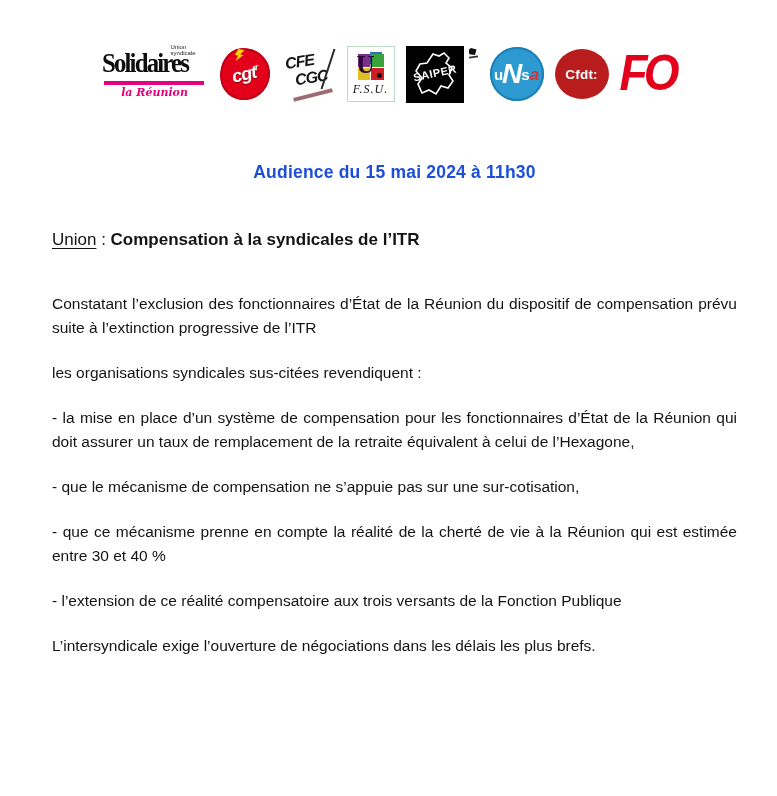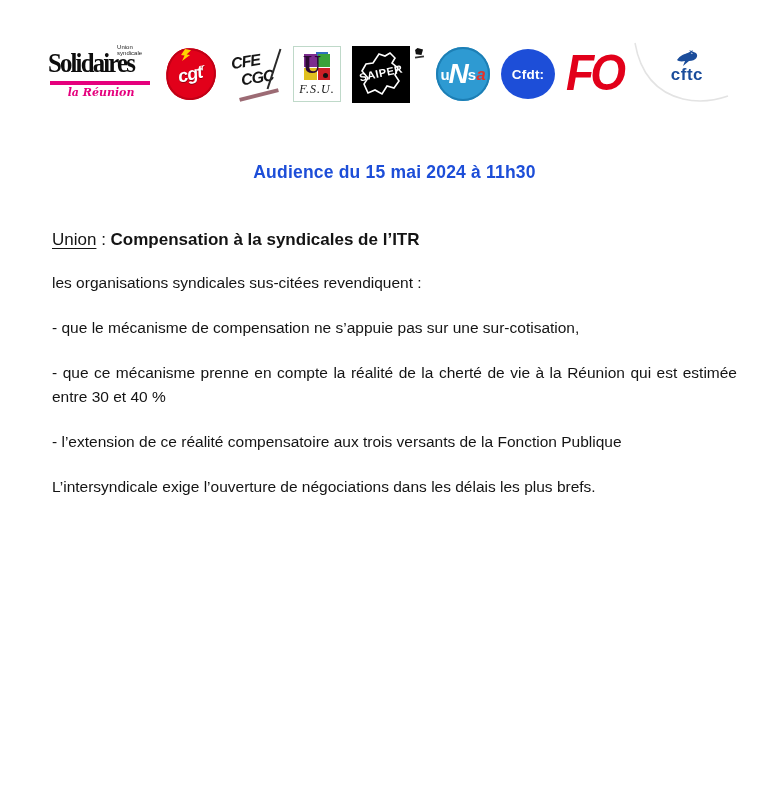--- a/index.html
+++ b/index.html
@@ -141,21 +141,21 @@
   }
   .unsa span{color:#fff;font-weight:bold;line-height:1;}
   .unsa .u-u{font-size:15px;}
   .unsa .u-n{font-size:28px;font-style:italic;margin:0 -1px;}
   .unsa .u-s{font-size:15px;}
   .unsa .u-a{font-size:17px;font-style:italic;color:#e4322b;}
 
   
   .cfdt{
     width:54px;height:50px;border-radius:50%;
-    background:#1d4ed8;
+    background:#b91c1c;
     display:flex;align-items:center;justify-content:center;
   }
   .cfdt-text{color:#fff;font-weight:bold;font-size:13.5px;letter-spacing:0.2px;}
 
   
   .fo{
     font-size:46px;font-weight:bold;font-style:italic;
     color:#e2001a;line-height:0.9;letter-spacing:-4px;
     transform:scaleY(1.08);
   }
@@ -246,41 +246,31 @@
       <span class="u-s">s</span>
       <span class="u-a">a</span>
     </div>
 
     <div class="logo cfdt">
       <span class="cfdt-text">Cfdt:</span>
     </div>
 
     <div class="logo fo">FO</div>
 
-    <div class="logo cftc">
-      <svg class="cftc-arc" width="96" height="66" viewBox="0 0 96 66">
-        <path d="M2 2 Q10 48 50 58 Q72 63 95 55" fill="none" stroke="#e3e3e3" stroke-width="1.5"></path>
-      </svg>
-      <div class="cftc-content">
-        <svg width="26" height="18" viewBox="0 0 26 18">
-          <path d="M3 11 C7 5 14 3 19 5 L15 1 L22 4 C25 7 22 12 15 12 L9 17 L11 12 C7 13 4 12 3 11 Z" fill="#1b4d9b"></path>
-          <path d="M12 5 L19 1 L16 6 Z" fill="#1b4d9b"></path>
-        </svg>
-        <span class="cftc-text">cftc</span>
-      </div>
-    </div>
 
   </div>
 
   <div class="doc-body">
     <h1 class="doc-title">Audience du 15 mai 2024 à 11h30</h1>
 
 
     <p class="objet"><span class="objet-label">Union</span><span> : </span><span class="objet-value">Compensation à la syndicales de l’ITR</span></p>
 
+    <p class="body-p first">Constatant l’exclusion des fonctionnaires d’État de la Réunion du dispositif de compensation prévu suite à l’extinction progressive de l’ITR</p>
     <p class="body-p">les organisations syndicales sus-citées revendiquent :</p>
+    <p class="body-p">- la mise en place d’un système de compensation pour les fonctionnaires d’État de la Réunion qui doit assurer un taux de remplacement de la retraite équivalent à celui de l’Hexagone,</p>
     <p class="body-p">- que le mécanisme de compensation ne s’appuie pas sur une sur-cotisation,</p>
     <p class="body-p">- que ce mécanisme prenne en compte la réalité de la cherté de vie à la Réunion qui est estimée entre 30 et 40 %</p>
     <p class="body-p">- l’extension de ce réalité compensatoire aux trois versants de la Fonction Publique</p>
     <p class="body-p">L’intersyndicale exige l’ouverture de négociations dans les délais les plus brefs.</p>
   </div>
 
 </div>
 
 </body></html>

